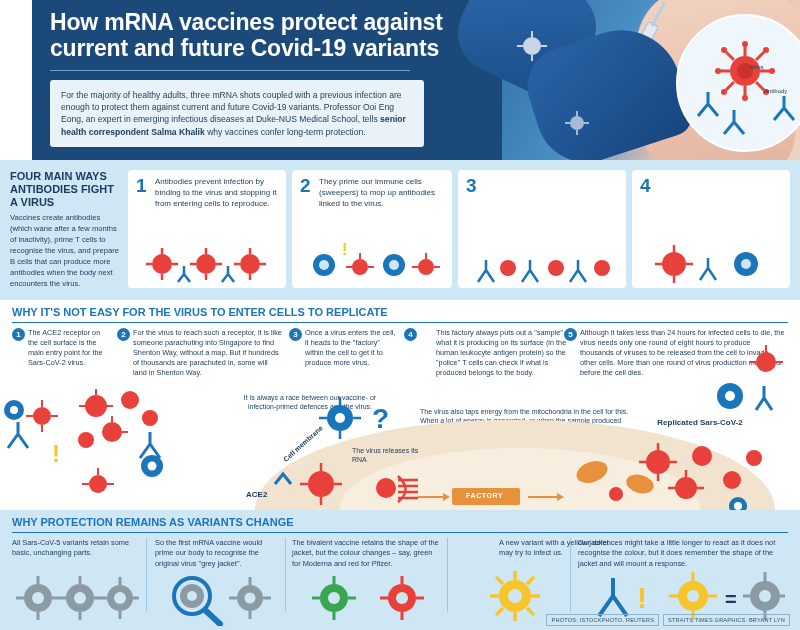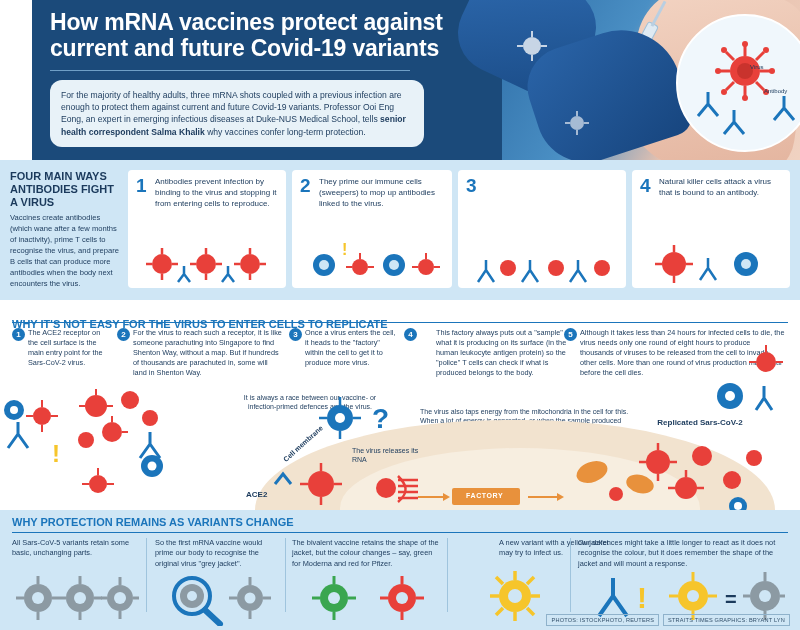--- a/index.html
+++ b/index.html
@@ -25,40 +25,40 @@
     background:linear-gradient(150deg,#2f6cb2,#1a4b86);transform:rotate(25deg);}
   .syringe{position:absolute;right:195px;top:18px;width:10px;height:95px;background:#dfeaf3;
     border:1px solid #9fc1da;border-radius:3px;transform:rotate(28deg);}
   .syringe:after{content:"";position:absolute;left:3px;top:-26px;width:3px;height:28px;background:#b9cfe2;}
   .virus-circle{position:absolute;right:18px;top:14px;width:134px;height:134px;border-radius:50%;
     background:#f0f7fc;border:2px solid #ffffff;overflow:hidden;}
   .vc-label{position:absolute;font-size:6px;color:#1b3a5c;}
   .header h1{position:absolute;left:18px;top:10px;margin:0;width:470px;
     font-size:23px;line-height:1.12;font-weight:bold;color:#ffffff;letter-spacing:-.2px;}
   .header-rule{position:absolute;left:18px;top:70px;width:360px;height:1px;background:#6f9fc6;}
-  .intro{position:absolute;left:18px;top:80px;width:352px;background:#e8f2f8;border-radius:12px;
+  .intro{position:absolute;left:18px;top:80px;width:352px;background:#e8f2f8;border-radius:3px;
     padding:9px 11px;font-size:8.6px;line-height:1.42;color:#1b3a5c;}
   .intro b{font-weight:bold;}
 
   
   .sec1{position:absolute;left:0;top:160px;width:800px;height:140px;background:#cfe6f5;}
   .sec1-title{position:absolute;left:10px;top:10px;width:108px;font-size:11px;font-weight:bold;
     line-height:1.2;color:#1b3a5c;}
   .sec1-body{position:absolute;left:10px;top:52px;width:110px;font-size:7.6px;line-height:1.45;color:#1b3a5c;}
   .card{position:absolute;top:10px;background:#ffffff;border-radius:4px;height:118px;}
   .card .num{position:absolute;left:8px;top:5px;font-size:19px;font-weight:bold;color:#1b75bb;}
   .card .txt{position:absolute;left:27px;top:7px;right:7px;font-size:8px;line-height:1.35;color:#1b3a5c;}
   #card1{left:128px;width:158px;}
   #card2{left:292px;width:160px;}
   #card3{left:458px;width:168px;}
   #card4{left:632px;width:158px;}
 
   
   .sec2{position:absolute;left:0;top:300px;width:800px;height:210px;background:#ffffff;}
-  .sec2-head{position:absolute;left:12px;top:18px;font-size:11px;font-weight:bold;color:#1b75bb;}
+  .sec2-head{position:absolute;left:12px;top:6px;font-size:11px;font-weight:bold;color:#1b75bb;}
   .sec2-rule{position:absolute;left:12px;top:22px;width:776px;height:1px;background:#1b75bb;}
   .step{position:absolute;top:28px;font-size:7.3px;line-height:1.38;color:#1b3a5c;}
   .bullet{position:absolute;width:13px;height:13px;border-radius:50%;background:#1b75bb;color:#fff;
     font-size:8px;font-weight:bold;text-align:center;line-height:13px;}
   #s1{left:28px;width:78px;} #s2{left:133px;width:150px;}
   #s3{left:305px;width:95px;} #s4{left:420px;width:140px;margin-left:16px;}
   #s5{left:580px;width:205px;}
   .blurb{position:absolute;font-size:7px;line-height:1.35;color:#1b3a5c;}
   #blurb-race{left:230px;top:93px;width:160px;text-align:center;}
   #blurb-mito{left:420px;top:107px;width:215px;}
@@ -229,21 +229,20 @@
         <g fill="#e8403a">
             <circle cx="38" cy="20" r="8"></circle>
             <circle cx="86" cy="20" r="8"></circle>
             <circle cx="132" cy="20" r="8"></circle>
           </g>
       </svg>
     </div>
 
     <div class="card" id="card4">
       <div class="num">4</div>
-      <div class="txt">Natural killer cells attack a virus that is bound to an antibody.</div>
       <svg style="position:absolute;left:10px;bottom:2px;" width="140" height="46" viewBox="0 0 140 46">
         <circle cx="32" cy="24" r="12" fill="#e8403a"></circle>
         <g stroke="#e8403a" stroke-width="2.5">
           <line x1="32" y1="12" x2="32" y2="5"></line>
             <line x1="44" y1="24" x2="51" y2="24"></line>
           <line x1="20" y1="24" x2="13" y2="24"></line>
             <line x1="32" y1="36" x2="32" y2="43"></line>
         </g>
         <g stroke="#1b75bb" stroke-width="2.5" fill="none">
             <path d="M58 40 L66 28 L74 40 M66 28 L66 18"></path>

